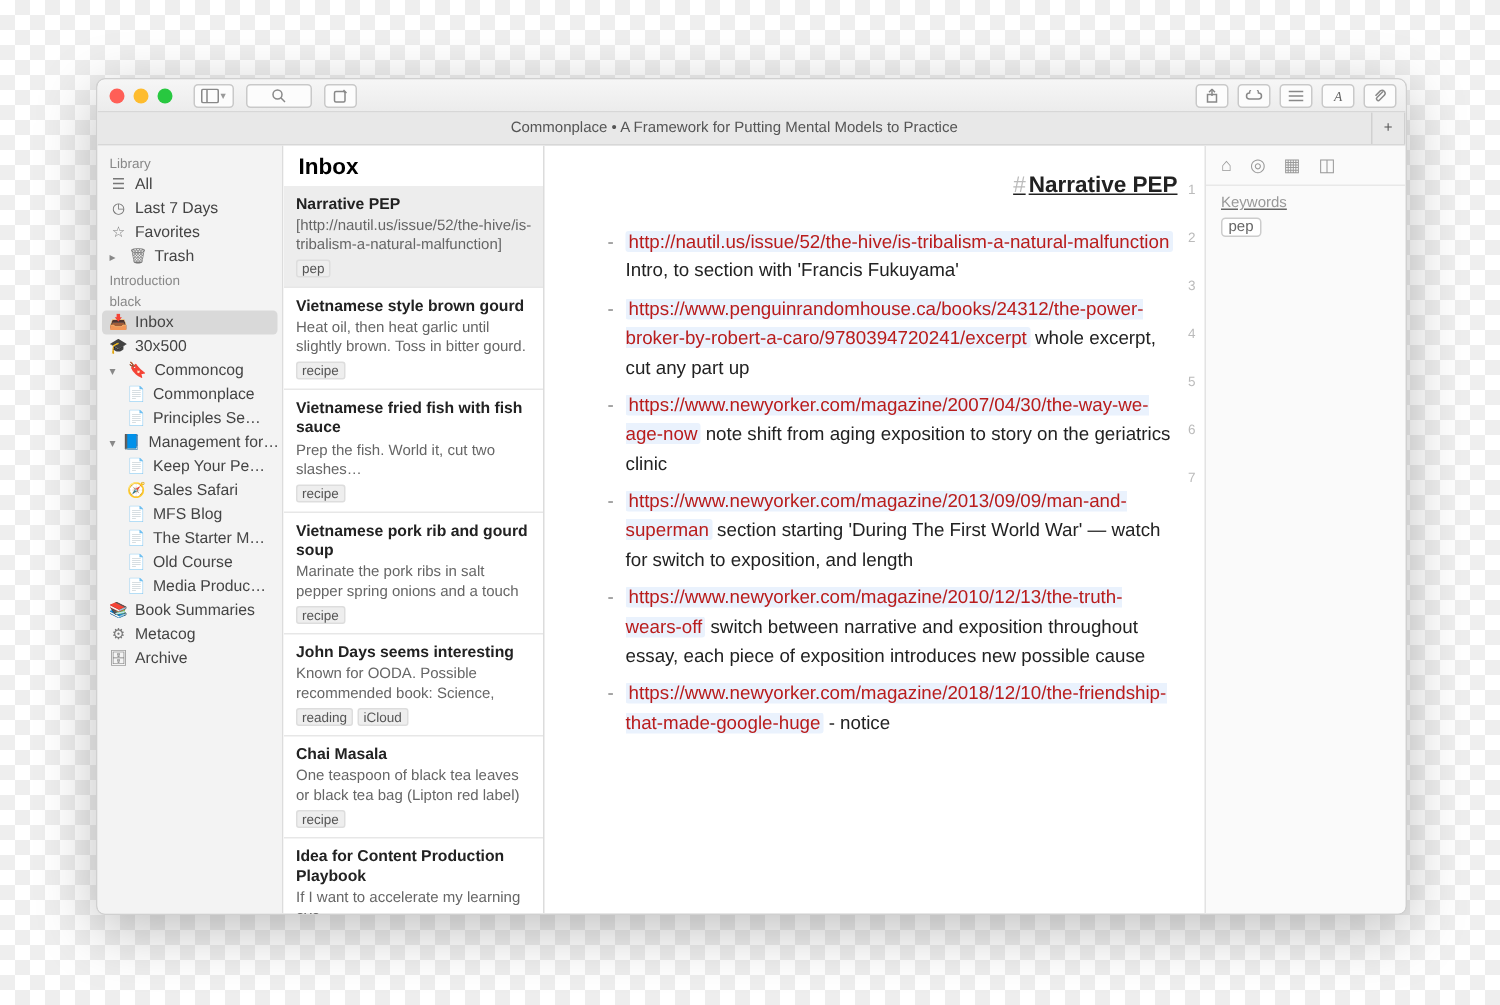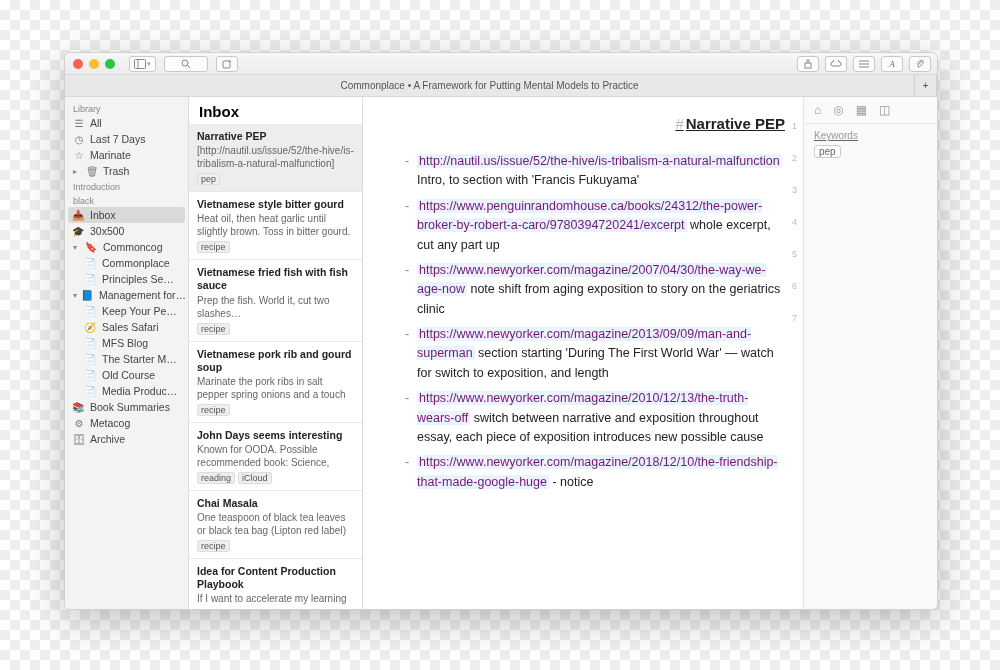--- a/index.html
+++ b/index.html
@@ -56,21 +56,21 @@
 .tag { font-size:9px; background:#eee; border:1px solid #ddd; border-radius:2px; padding:0 3px; color:#555;}
 
 .editor { flex:1; display:flex; overflow:hidden;}
 .ed-main { flex:1; padding:18px 18px 10px 28px; font-size:12.5px; color:#222; overflow-y:auto; position:relative;}
 .ed-gutter { position:absolute; right:6px; top:24px; font-size:9px; color:#bbb; display:flex; flex-direction:column; gap:22px;}
 .ed-title { font-weight:700; text-decoration:underline; font-size:15px; margin-bottom:20px;text-align:right;}
 .hash { color:#bbb; margin-right:2px; font-weight:400;}
 .li { display:flex; margin:4px 0 6px 14px; line-height:1.55;}
 .dash { color:#888; width:12px; flex-shrink:0;}
 .li-body { flex:1; }
-.lk { color:#701a75; background:#eaf2fd; padding:0 2px; border-radius:2px;}
+.lk { color:#b91c1c; background:#eaf2fd; padding:0 2px; border-radius:2px;}
 .inspector { width:134px; border-left:1px solid #e3e3e3; background:#fafafa; font-size:10px; color:#666; }
 .insp-icons { display:flex; gap:12px; padding:6px 10px; border-bottom:1px solid #e8e8e8; color:#999; justify-content:flex-start;}
 .insp-icons span{font-size:12px;}
 .insp-sec { padding:6px 10px;text-decoration:underline;}
 .insp-lbl { color:#999; font-size:10px; margin-bottom:4px;}
 .kw-tag { display:inline-block; border:1px solid #ccc; background:#fff; border-radius:3px; padding:0 4px; font-size:10px;}
 
 svg { display:block; }
 </style>
 </head>
@@ -148,21 +148,21 @@
       <div class="sb-item">
           <span class="ic">☰</span>
           <span>All</span>
         </div>
       <div class="sb-item">
           <span class="ic">◷</span>
           <span>Last 7 Days</span>
         </div>
       <div class="sb-item">
           <span class="ic">☆</span>
-          <span>Marinate</span>
+          <span>Favorites</span>
         </div>
       <div class="sb-item">
           <span class="disc">▸</span>
           <span class="ic">🗑</span>
           <span>Trash</span>
         </div>
 
       <div class="sb-hdr">Introduction</div>
       <div class="sb-hdr">black</div>
       <div class="sb-item sel">
@@ -233,21 +233,21 @@
       <div class="nl-title">Inbox</div>
       <div class="nl-scroll" id="nl-scroll">
           <div class="note sel">
             <div class="note-title">Narrative PEP</div>
             <div class="note-prev">[http://nautil.us/issue/52/the-hive/is-tribalism-a-natural-malfunction] Intro,…</div>
             <div class="tags">
               <span class="tag">pep</span>
             </div>
           </div>
           <div class="note">
-            <div class="note-title">Vietnamese style bitter gourd</div>
+            <div class="note-title">Vietnamese style brown gourd</div>
             <div class="note-prev">Heat oil, then heat garlic until slightly brown. Toss in bitter gourd. Then cran…</div>
             <div class="tags">
               <span class="tag">recipe</span>
             </div>
           </div>
           <div class="note">
             <div class="note-title">Vietnamese fried fish with fish sauce</div>
             <div class="note-prev">Prep the fish. World it, cut two slashes…</div>
             <div class="tags">
               <span class="tag">recipe</span>

